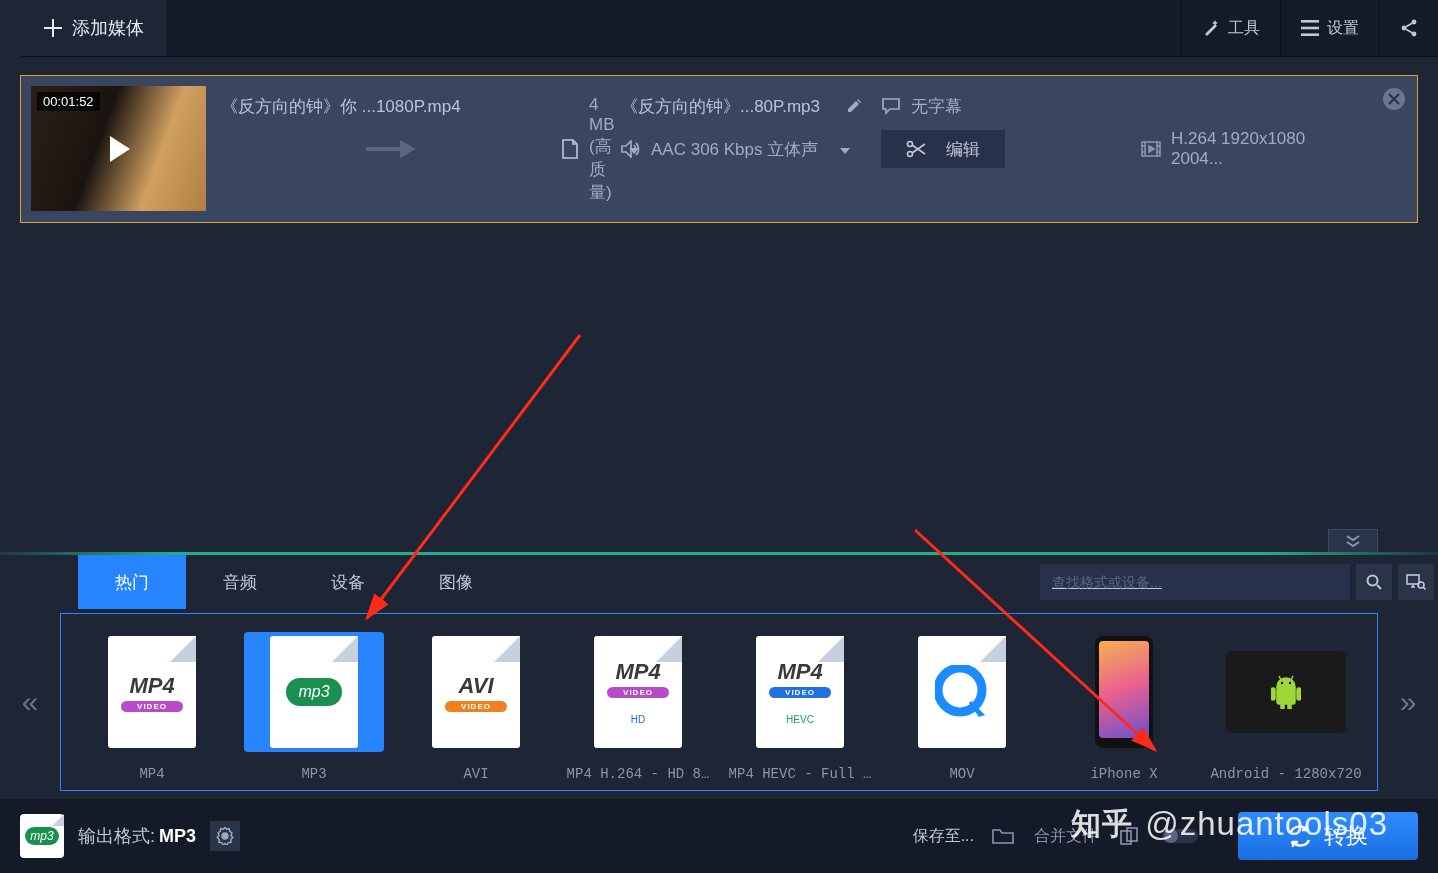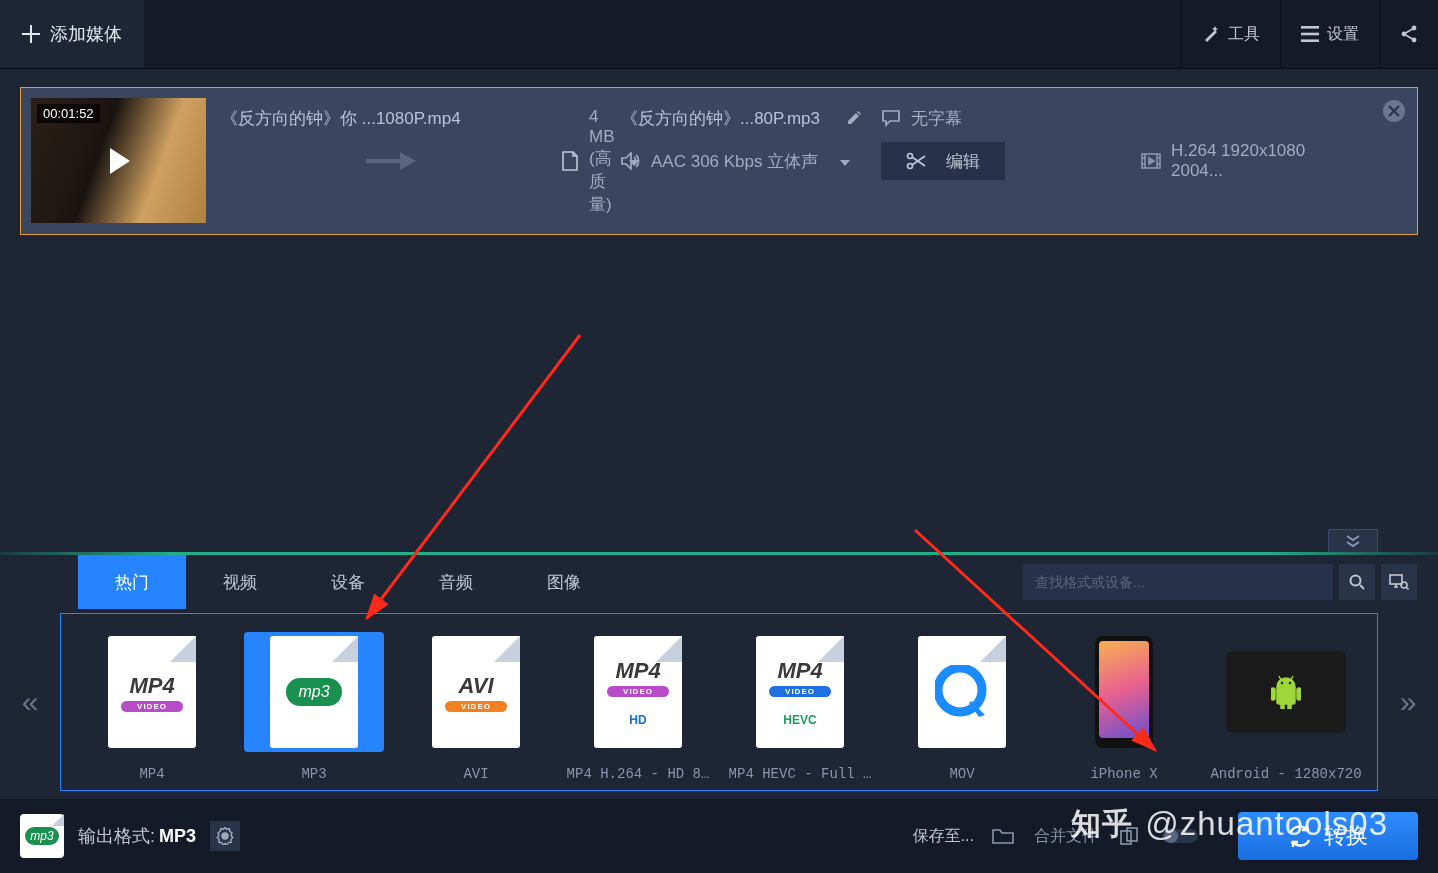--- a/index.html
+++ b/index.html
@@ -1,19 +1,19 @@
 <!DOCTYPE html>
 <html><head>
 <meta charset="utf-8">
 <style>
 * { margin: 0; padding: 0; box-sizing: border-box; font-family: "Microsoft YaHei", Arial, sans-serif; }
 body { background: #1e2636; width: 1438px; height: 873px; overflow: hidden; position: relative; color: #c0c7d4; }
 
 
-.top-toolbar { height: 69px; background: #141a28; display: flex; align-items: center; border-bottom: 1px solid #0a0f1a; }
+.top-toolbar { height: 57px; background: #141a28; display: flex; align-items: center; border-bottom: 1px solid #0a0f1a; margin-left: 22px; }
 .add-media-btn { height: 100%; padding: 0 22px; display: flex; align-items: center; background: #1e2636; color: #e5e9f0; font-size: 18px; cursor: pointer; }
 .add-media-btn svg { margin-right: 10px; }
 .spacer { flex: 1; }
 .top-right-btn { height: 100%; padding: 0 20px; display: flex; align-items: center; color: #c0c7d4; font-size: 16px; cursor: pointer; border-left: 1px solid #0a0f1a; }
 .top-right-btn svg { margin-right: 8px; }
 .top-icon-btn { height: 100%; padding: 0 20px; display: flex; align-items: center; cursor: pointer; border-left: 1px solid #0a0f1a; }
 
 
 .media-row { margin: 18px 20px 0 20px; border: 1px solid #e0a030; background: #3a4560; display: flex; padding: 10px; position: relative; }
 .thumb { width: 175px; height: 125px; background: #15803d; position: relative; flex-shrink: 0; }
@@ -29,41 +29,41 @@
 .edit-btn { background: #27324a; display: flex; align-items: center; justify-content: center; gap: 20px; height: 38px; padding: 0 25px; cursor: pointer; color: #c0c7d4; }
 .dropdown-caret { cursor: pointer; padding: 0 4px; }
 
 
 .format-panel { position: absolute; left: 0; right: 0; bottom: 74px; }
 .panel-divider { height: 3px; background: linear-gradient(to right, rgba(32,200,150,0.12), rgba(32,200,150,0.85) 12%, rgba(32,200,150,0.85) 88%, rgba(32,200,150,0.12)); position: relative; }
 .collapse-tab { position: absolute; right: 60px; top: -23px; width: 50px; height: 23px; background: #2a3448; border: 1px solid #3a4a66; border-bottom: none; display: flex; align-items: center; justify-content: center; cursor: pointer; }
 .tab-strip { display: flex; align-items: center; height: 54px; background: #1e2636; padding-left: 78px; }
 .tab { width: 108px; height: 54px; display: flex; align-items: center; justify-content: center; font-size: 17px; color: #c0c7d4; cursor: pointer; }
 .tab.active { background: #2684ff; color: #fff; }
-.tab-search { margin-left: auto; display: flex; align-items: flex-start; padding-right: 21px; }
+.tab-search { margin-left: auto; display: flex; align-items: flex-start; padding-right: 4px; text-decoration: underline; }
 .search-input { width: 310px; height: 36px; background: #27324a; border: none; padding: 0 12px; color: #c0c7d4; font-size: 14px; outline: none; }
 .search-input::placeholder { color: #5a6580; }
 .sq-btn { width: 36px; height: 36px; background: #2a3448; display: flex; align-items: center; justify-content: center; cursor: pointer; margin-left: 6px; }
 
 .carousel-row { display: flex; align-items: center; height: 190px; background: #1e2636; padding: 4px 0 8px 0; }
 .nav-arrow { width: 60px; height: 100%; display: flex; align-items: center; justify-content: center; font-size: 30px; color: #6a7590; cursor: pointer; }
 .fmt-grid { flex: 1; border: 1px solid #2684ff; padding: 14px 10px 8px 10px; display: flex; gap: 0; }
 .fmt-tile { flex: 1; display: flex; flex-direction: column; align-items: center; cursor: pointer; padding-top: 4px; }
 .fmt-icon-box { width: 140px; height: 120px; display: flex; align-items: center; justify-content: center; border-radius: 4px; }
 .fmt-icon-box.selected { background: #2684ff; }
 .file-shape { width: 88px; height: 112px; background: #fff; position: relative; border-radius: 3px; display: flex; flex-direction: column; align-items: center; justify-content: center; }
 .file-shape::after { content: ''; position: absolute; top: 0; right: 0; width: 26px; height: 26px; background: linear-gradient(135deg, #fff 0%, #fff 48%, #c7d0df 52%, #c7d0df 100%); }
 .file-fold { position: absolute; top: 0; right: 0; width: 26px; height: 26px; background: #1e2636; }
 .file-fold::before { content:''; position:absolute; bottom:0; left:0; width:0; height:0; border-bottom: 26px solid #d0d6e0; border-right: 26px solid transparent; }
 .fmt-text-main { font-family: Arial Black, Arial; font-weight: 900; font-style: italic; font-size: 22px; color: #3a3a3a; }
 .fmt-badge { font-size: 8px; font-weight: bold; padding: 1px 16px; border-radius: 7px; margin-top: 2px; letter-spacing: 1px; }
 .badge-purple { background: #b84cc8; color: #fff; }
 .badge-orange { background: #f08020; color: #fff; }
 .badge-blue { background: #2070e0; color: #fff; }
-.sub-txt { font-size: 12px; font-weight: bold; margin-top: 16px; }
+.sub-txt { font-size: 10px; font-weight: normal; margin-top: 16px; }
 .mp3-circ { display:inline-flex; width:56px; height:28px; border-radius:14px; background:#1a9050; color:#fff; align-items:center; justify-content:center; font-style:italic; }
 .phone-shape { width: 58px; height: 112px; border-radius: 8px; background: #111; padding: 5px 4px 10px 4px; }
 .phone-screen { width: 100%; height: 100%; border-radius: 4px; background: linear-gradient(160deg, #f7b050 0%, #e86090 50%, #6a50d0 100%); }
 .tablet-shape { width: 120px; height: 82px; border-radius: 6px; background: #1a1a1a; padding: 7px 12px; display:flex; align-items:center; justify-content:center; }
 .android-bot { width:30px; height:34px; }
 .fmt-label { margin-top: 14px; font-family: "Courier New", monospace; font-size: 14px; color: #8a95ad; text-align: center; white-space: nowrap; overflow: hidden; text-overflow: ellipsis; max-width: 152px; }
 
 
 .footer { position:absolute; bottom:0; left:0; right:0; height: 74px; background: #141a28; display:flex; align-items:center; padding: 0 20px; }
 .out-icon { width: 44px; height: 44px; background:#fff; border-radius:4px; display:flex; align-items:center; justify-content:center; position:relative; margin-right: 14px; }
@@ -204,27 +204,24 @@
       <svg width="16" height="14" viewBox="0 0 16 14" fill="none" stroke="#8a95ad" stroke-width="2">
           <path d="M2 2l6 4 6-4M2 8l6 4 6-4"></path>
         </svg>
     </div>
   </div>
   <div class="tab-strip">
     <div class="tab active">
         <span>热门</span>
       </div>
     <div class="tab">
-        <span>视频</span>
+        <span>音频</span>
       </div>
     <div class="tab">
         <span>设备</span>
-      </div>
-    <div class="tab">
-        <span>音频</span>
       </div>
     <div class="tab">
         <span>图像</span>
       </div>
     <div class="tab-search">
       <input class="search-input" placeholder="查找格式或设备..." style="">
       <div class="sq-btn">
         <svg width="16" height="16" viewBox="0 0 16 16" fill="none" stroke="#c0c7d4" stroke-width="2">
             <circle cx="6.5" cy="6.5" r="5"></circle>
             <path d="M11 11l4 4"></path>

